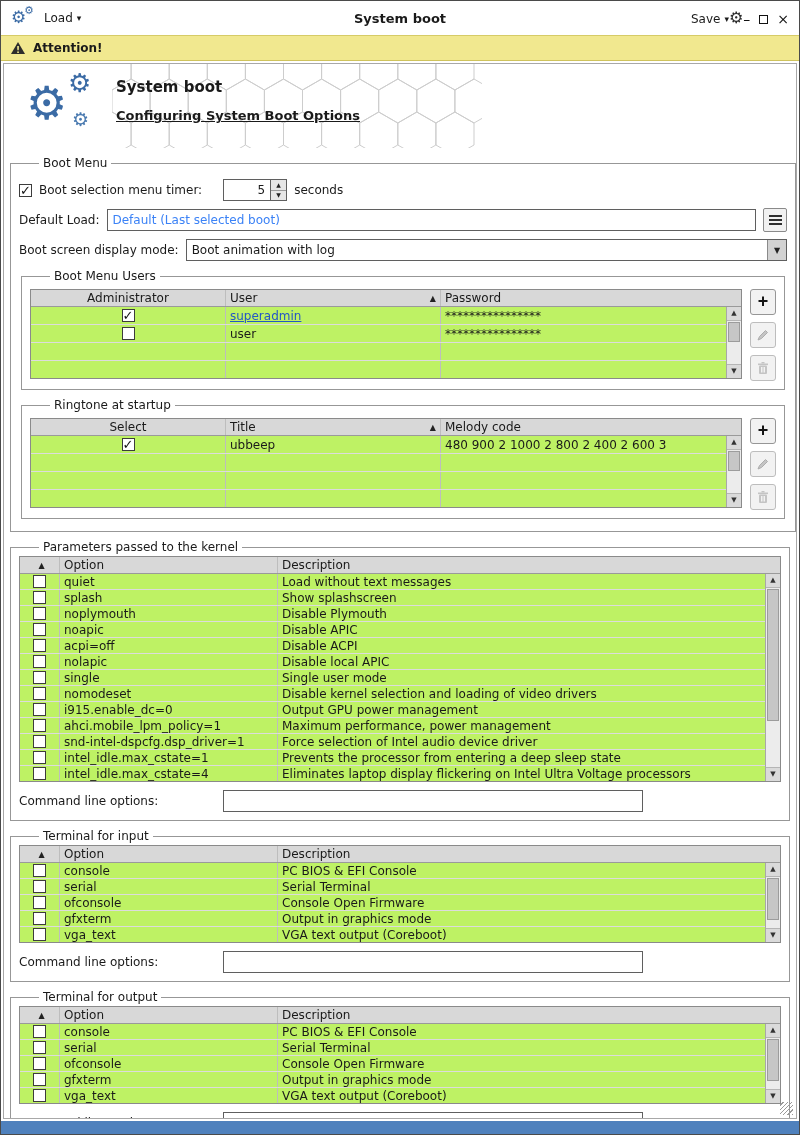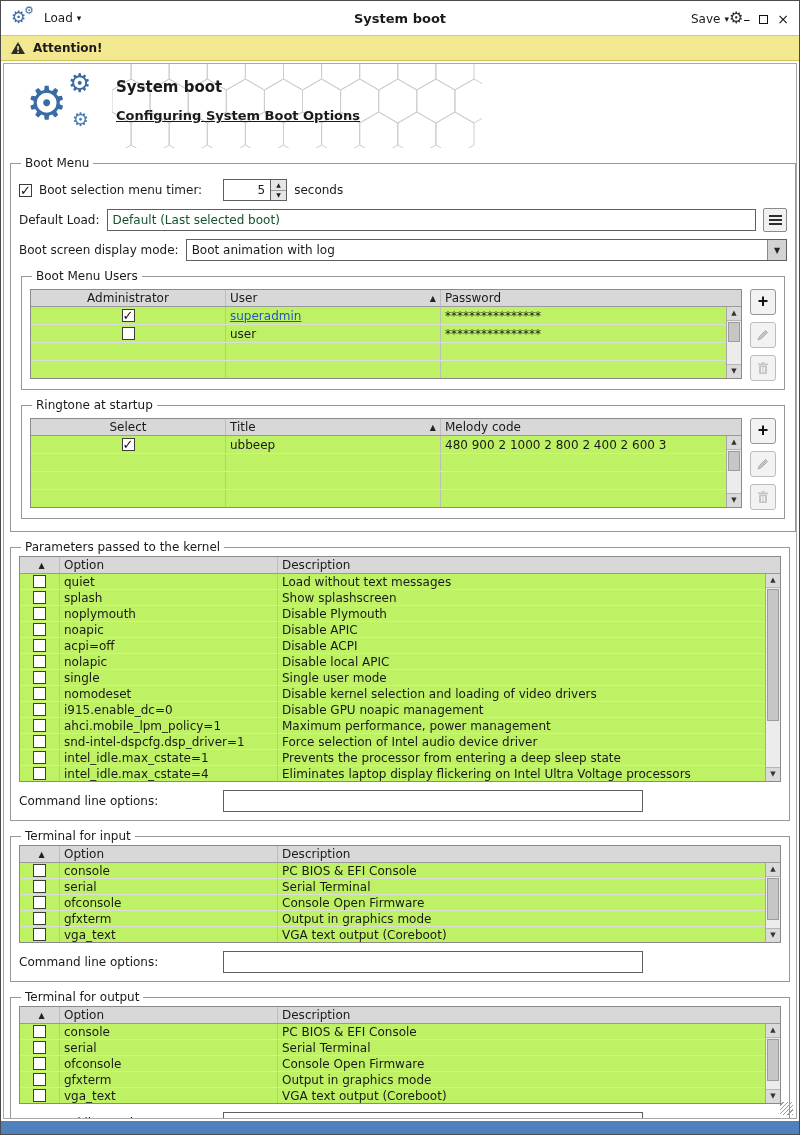--- a/index.html
+++ b/index.html
@@ -35,34 +35,34 @@
   .logo .lg1 { position:absolute; left:6px; top:14px; font-size:46px; color:#3b6ba5; line-height:1; }
   .logo .lg2 { position:absolute; left:48px; top:4px; font-size:26px; color:#3b6ba5; line-height:1; }
   .logo .lg3 { position:absolute; left:52px; top:44px; font-size:19px; color:#4a7ab0; line-height:1; }
   .hero-text { position:absolute; left:112px; top:14px; z-index:2; }
   .hero-title { font-size:15px; font-weight:bold; margin-bottom:12px; }
   .hero-sub { font-size:13px; font-weight:bold;text-decoration:underline; }
 
   
   fieldset { border:1px solid #979797; margin:8px 6px 4px 6px; padding:2px 8px 8px 8px; }
   fieldset.inner-fs { margin:8px 2px 4px 2px; }
-  legend { font-size:12px; padding:0 4px; margin-left:2px; }
+  legend { font-size:12px; padding:0 4px; margin-left:20px; }
 
   .form-row { display:flex; align-items:center; margin:7px 0 4px 0; gap:7px; }
   .label { white-space:nowrap; }
 
   .checkbox { width:13px; height:13px; flex:0 0 13px; border:1.4px solid #3c3c3c; background:#fff; display:inline-flex; align-items:center; justify-content:center; font-size:13px; font-weight:bold; line-height:1; color:#111; overflow:visible; }
 
   .spin-wrap { display:flex; margin-left:14px; }
   .spin-input { width:48px; height:22px; border:1px solid #5f5f5f; background:#fff; display:flex; align-items:center; justify-content:flex-end; padding:0 5px; }
   .spin-btns { width:16px; height:22px; border:1px solid #5f5f5f; border-left:none; display:flex; flex-direction:column; background:#e6e6e6; }
   .spin-btns .sbn { flex:1; display:flex; align-items:center; justify-content:center; font-size:6px; line-height:1; color:#222; }
   .spin-btns .sbn.up { border-bottom:1px solid #9a9a9a; }
 
-  .text-input { height:22px; border:1px solid #5f5f5f; padding:0 5px; font:inherit; background:#fff; color:#14532d; }
+  .text-input { height:22px; border:1px solid #5f5f5f; padding:0 5px; font:inherit; background:#fff; color:#3b82f6; }
   .grow { flex:1 1 auto; }
 
   .menu-btn { width:24px; height:24px; flex:0 0 24px; border:1px solid #8a8a8a; border-radius:2px; background:#f1f1f1; display:flex; flex-direction:column; align-items:center; justify-content:center; gap:2px; }
   .menu-btn .bar { width:13px; height:2px; background:#2e2e2e; }
 
   .combo { display:flex; align-items:center; height:22px; border:1px solid #5f5f5f; background:#fff; flex:1 1 auto; }
   .combo .val { flex:1; padding:0 5px; white-space:nowrap; overflow:hidden; }
   .combo .cbtn { width:19px; height:100%; border-left:1px solid #8a8a8a; background:#d2d2d2; display:flex; align-items:center; justify-content:center; font-size:8px; color:#222; }
 
   
@@ -444,21 +444,21 @@
                 <span class="checkbox"></span>
               </div>
               <div class="cell c-opt">nomodeset</div>
               <div class="cell c-desc last">Disable kernel selection and loading of video drivers</div>
             </div>
             <div class="trow small">
               <div class="cell c-check center-cell">
                 <span class="checkbox"></span>
               </div>
               <div class="cell c-opt">i915.enable_dc=0</div>
-              <div class="cell c-desc last">Disable GPU noapic management</div>
+              <div class="cell c-desc last">Output GPU power management</div>
             </div>
             <div class="trow small">
               <div class="cell c-check center-cell">
                 <span class="checkbox"></span>
               </div>
               <div class="cell c-opt">ahci.mobile_lpm_policy=1</div>
               <div class="cell c-desc last">Maximum performance, power management</div>
             </div>
             <div class="trow small">
               <div class="cell c-check center-cell">

